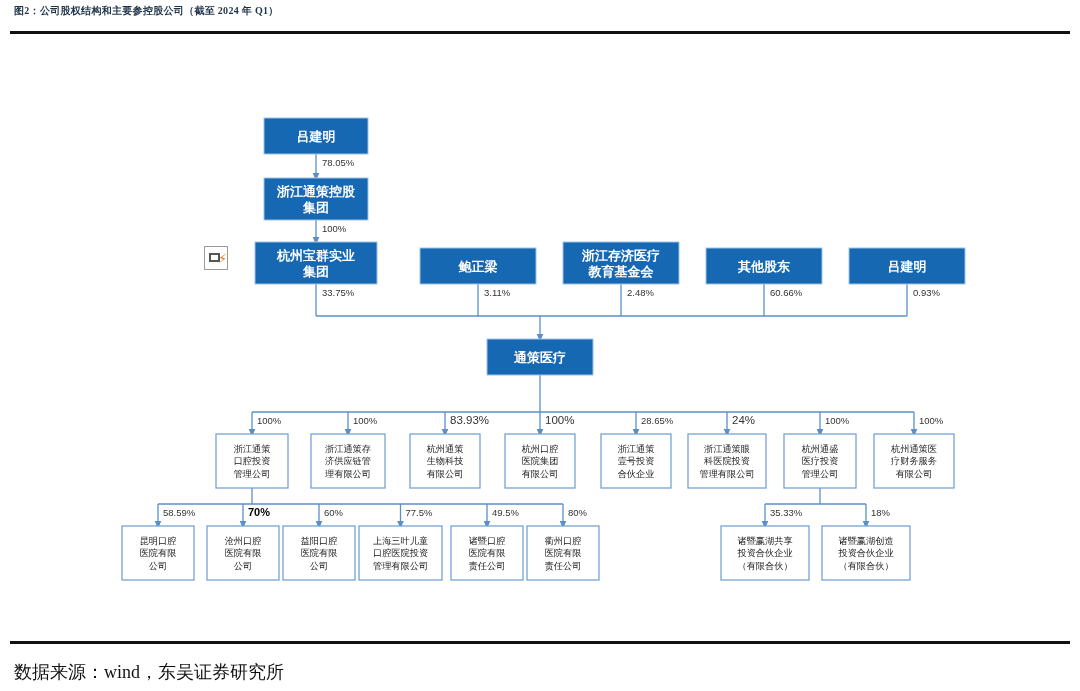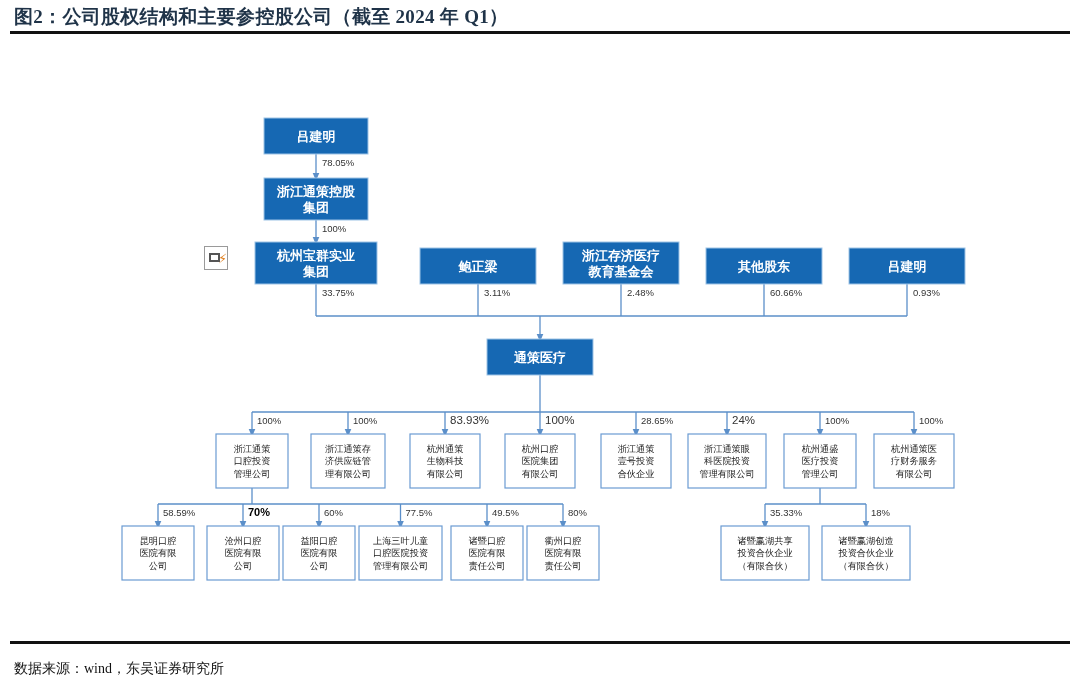--- a/index.html
+++ b/index.html
@@ -6,36 +6,36 @@
   body{
     width:1080px;height:691px;
     background:#ffffff;
     font-family:"Liberation Serif","DejaVu Serif",serif;
     color:#1a1a1a;
     position:relative;
     overflow:hidden;
   }
   .figure-title{
     position:absolute;left:14px;top:4px;
-    font-size:19px;font-weight:bold;
+    font-size:10px;font-weight:bold;
     color:#1f3348;
     letter-spacing:0.3px;
     white-space:nowrap;
   }
   .rule-top{
     position:absolute;left:10px;top:31px;width:1060px;height:3px;
     background:#111;
   }
   .rule-bottom{
     position:absolute;left:10px;top:641px;width:1060px;height:3px;
     background:#111;
   }
   .source{
     position:absolute;left:14px;top:660px;
-    font-size:14px;color:#111;white-space:nowrap;
+    font-size:18px;color:#111;white-space:nowrap;
   }
   #chart-canvas{
     position:absolute;left:0;top:36px;
   }
   .obj-icon{
     position:absolute;left:204px;top:246px;
     width:24px;height:24px;
     border:1px solid #9a9a9a;background:#fff;
     box-sizing:border-box;
   }

